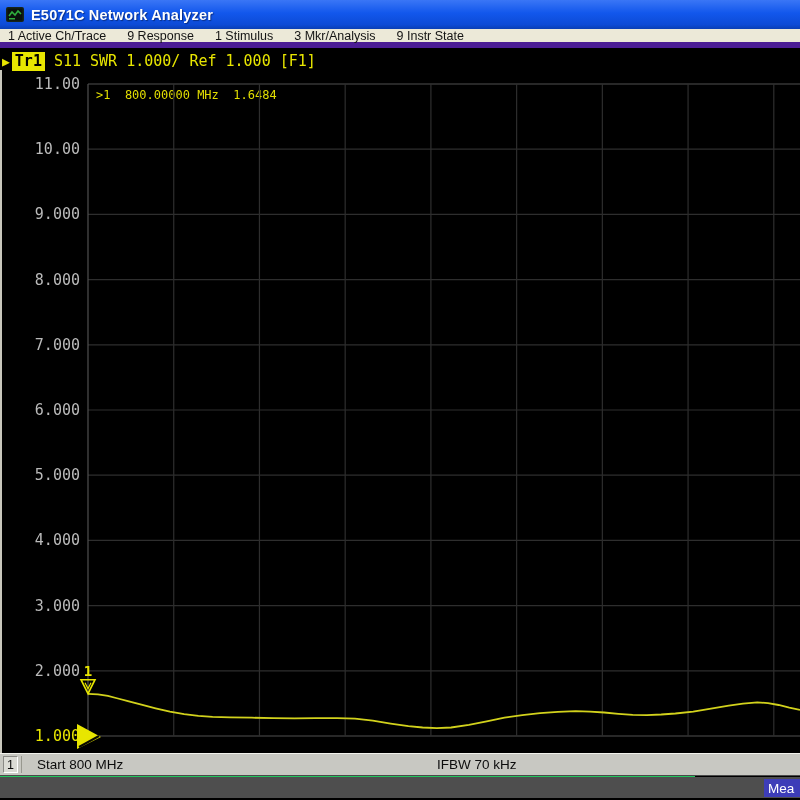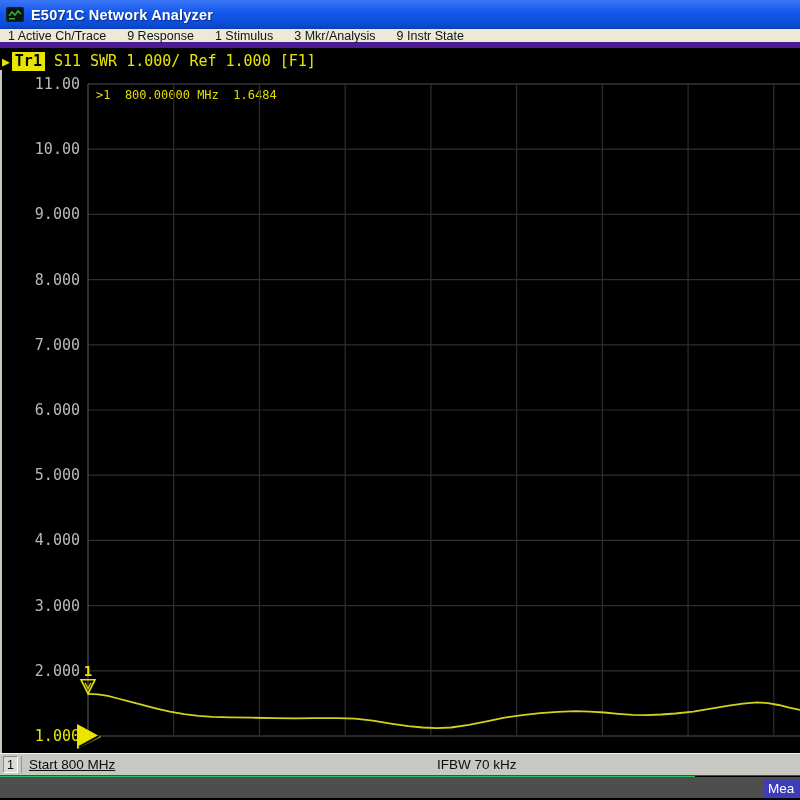--- a/index.html
+++ b/index.html
@@ -38,21 +38,21 @@
   .plot-svg { position:absolute; left:0; top:0; }
 
   
   .statusbar { position:absolute; left:0; top:753px; width:800px; height:23px;
     background:#c8c8c2; border-top:1px solid #f2f2ec; border-bottom:1px solid #4a4a4a;
     display:flex; align-items:center; font-size:13.5px; color:#0c0c0c; }
   .channel-box { width:15px; height:17px; margin-left:3px; background:#dbdbd5;
     border:1px solid #8a8a86; border-right-color:#fff; border-bottom-color:#fff;
     display:flex; align-items:center; justify-content:center; font-size:12.5px; }
   .status-sep { width:1px; height:17px; background:#98988f; margin-left:3px; }
-  .start-frequency { margin-left:7px;text-decoration:underline; }
+  .start-frequency { margin-left:15px; }
   .ifbw-label { position:absolute; left:437px; }
 
   
   .softkeybar { position:absolute; left:0; top:777px; width:800px; height:21px;
     background:#4e4e4e; }
   .meas-softkey { position:absolute; right:0; top:2px; width:36px; height:18px;
     background:#3d3db8; color:#fff; font-size:13.5px; display:flex; align-items:center;
     padding-left:4px; overflow:hidden; white-space:nowrap; }
   .bottom-edge { position:absolute; left:0; top:798px; width:800px; height:2px; background:#000; }
 </style>

